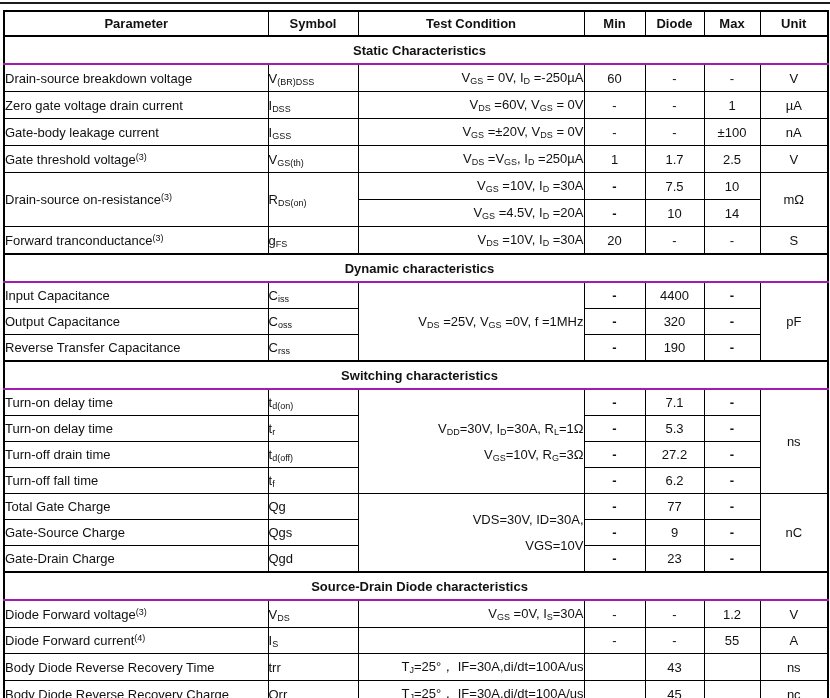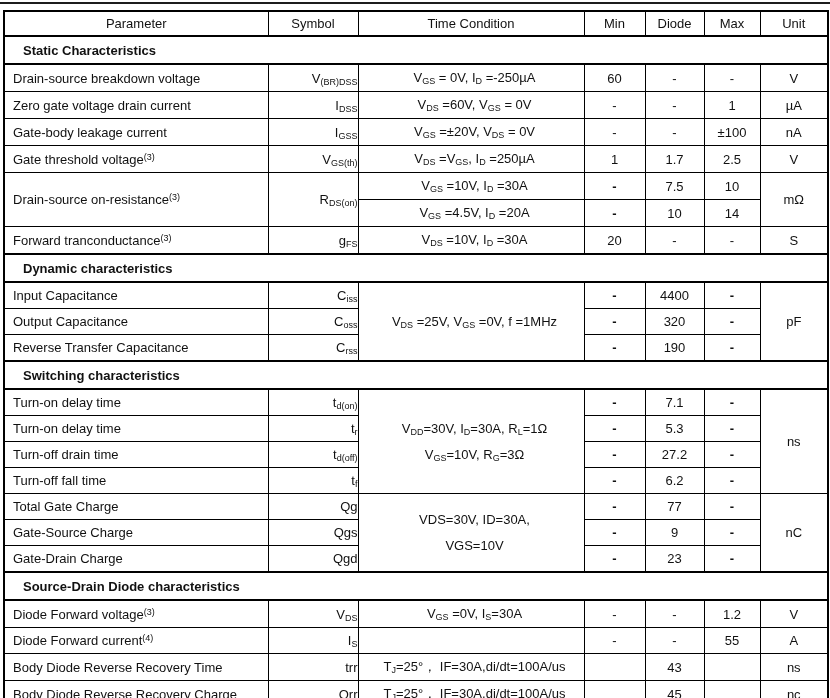--- a/index.html
+++ b/index.html
@@ -14,31 +14,31 @@
   table.spec{
     position:absolute;top:10px;left:3px;width:824px;
     border-collapse:collapse;table-layout:fixed;
     border:2px solid #000;font-size:13px;
   }
   th,td{
     border:1px solid #000;overflow:hidden;white-space:nowrap;
     vertical-align:middle;padding:0;
   }
   th{
-    font-weight:normal;font-size:13px;height:23px;text-align:center;
+    font-weight:bold;font-size:13px;height:23px;text-align:center;
     border-bottom:2px solid #000;
   }
   td{height:25px;}
   td.section{
-    font-weight:bold;text-align:left;padding-left:18px;height:26px;
-    border-top:2px solid #000;border-bottom:2px solid #000000;
-  }
-  td.c0{text-align:left;padding-left:8px;}
-  td.c1{text-align:right;}
-  td.c2{text-align:center;padding-left:7px;line-height:26px;white-space:normal;}
+    font-weight:bold;text-align:center;padding-left:7px;height:26px;
+    border-top:2px solid #000;border-bottom:2px solid #a21caf;
+  }
+  td.c0{text-align:left;}
+  td.c1{text-align:left;}
+  td.c2{text-align:right;padding-left:7px;line-height:26px;white-space:normal;}
   td.c3,td.c4,td.c5,td.c6{text-align:center;}
   td.bd{font-weight:bold;}
   sub{font-size:9px;line-height:0;vertical-align:-2px;}
   sup{font-size:9px;line-height:0;vertical-align:4px;}
 </style>
 </head>
 <body>
 
 <div class="top-rule"></div>
 
@@ -49,21 +49,21 @@
       <col style="width:226px">
     <col style="width:61px">
       <col style="width:59px">
       <col style="width:56px">
     <col style="width:68px">
   </colgroup>
   <thead>
     <tr>
       <th>Parameter</th>
       <th>Symbol</th>
-      <th>Time Condition</th>
+      <th>Test Condition</th>
       <th>Min</th>
       <th>Diode</th>
       <th>Max</th>
       <th>Unit</th>
     </tr>
   </thead>
   <tbody>
       <tr>
         <td colspan="7" class="section">Static Characteristics</td>
       </tr>

